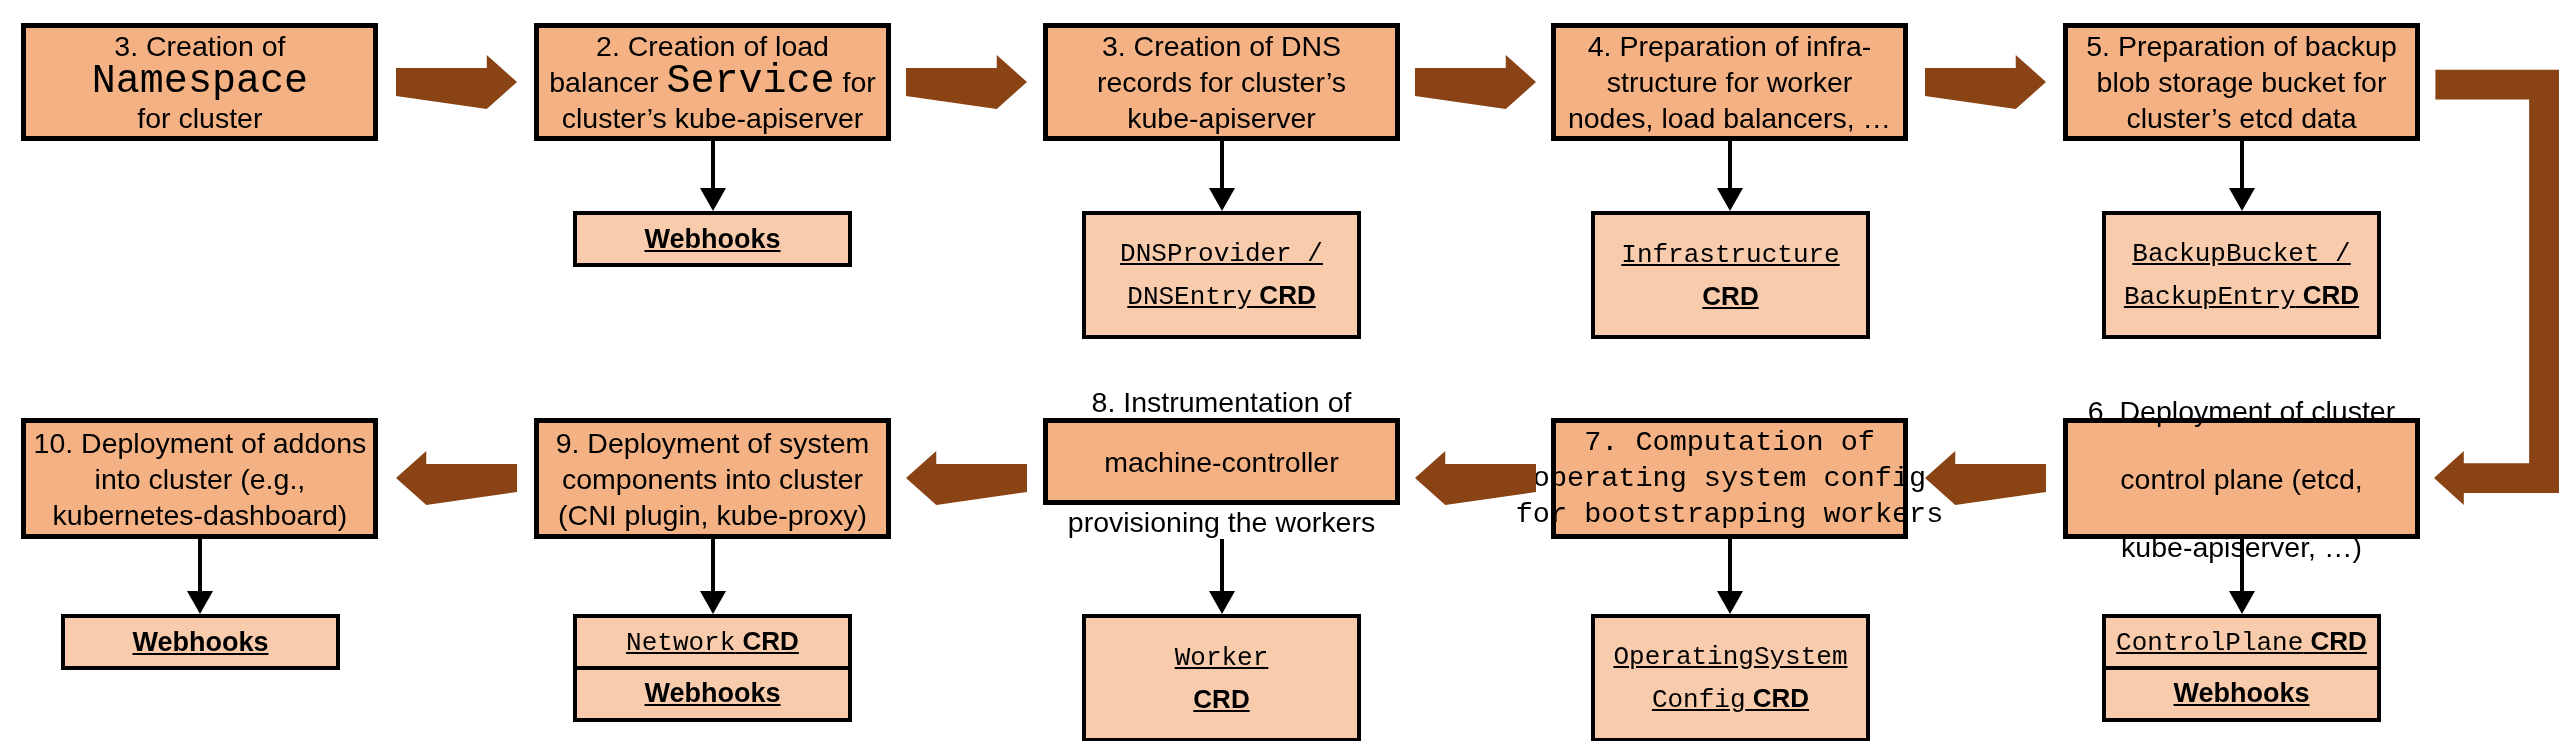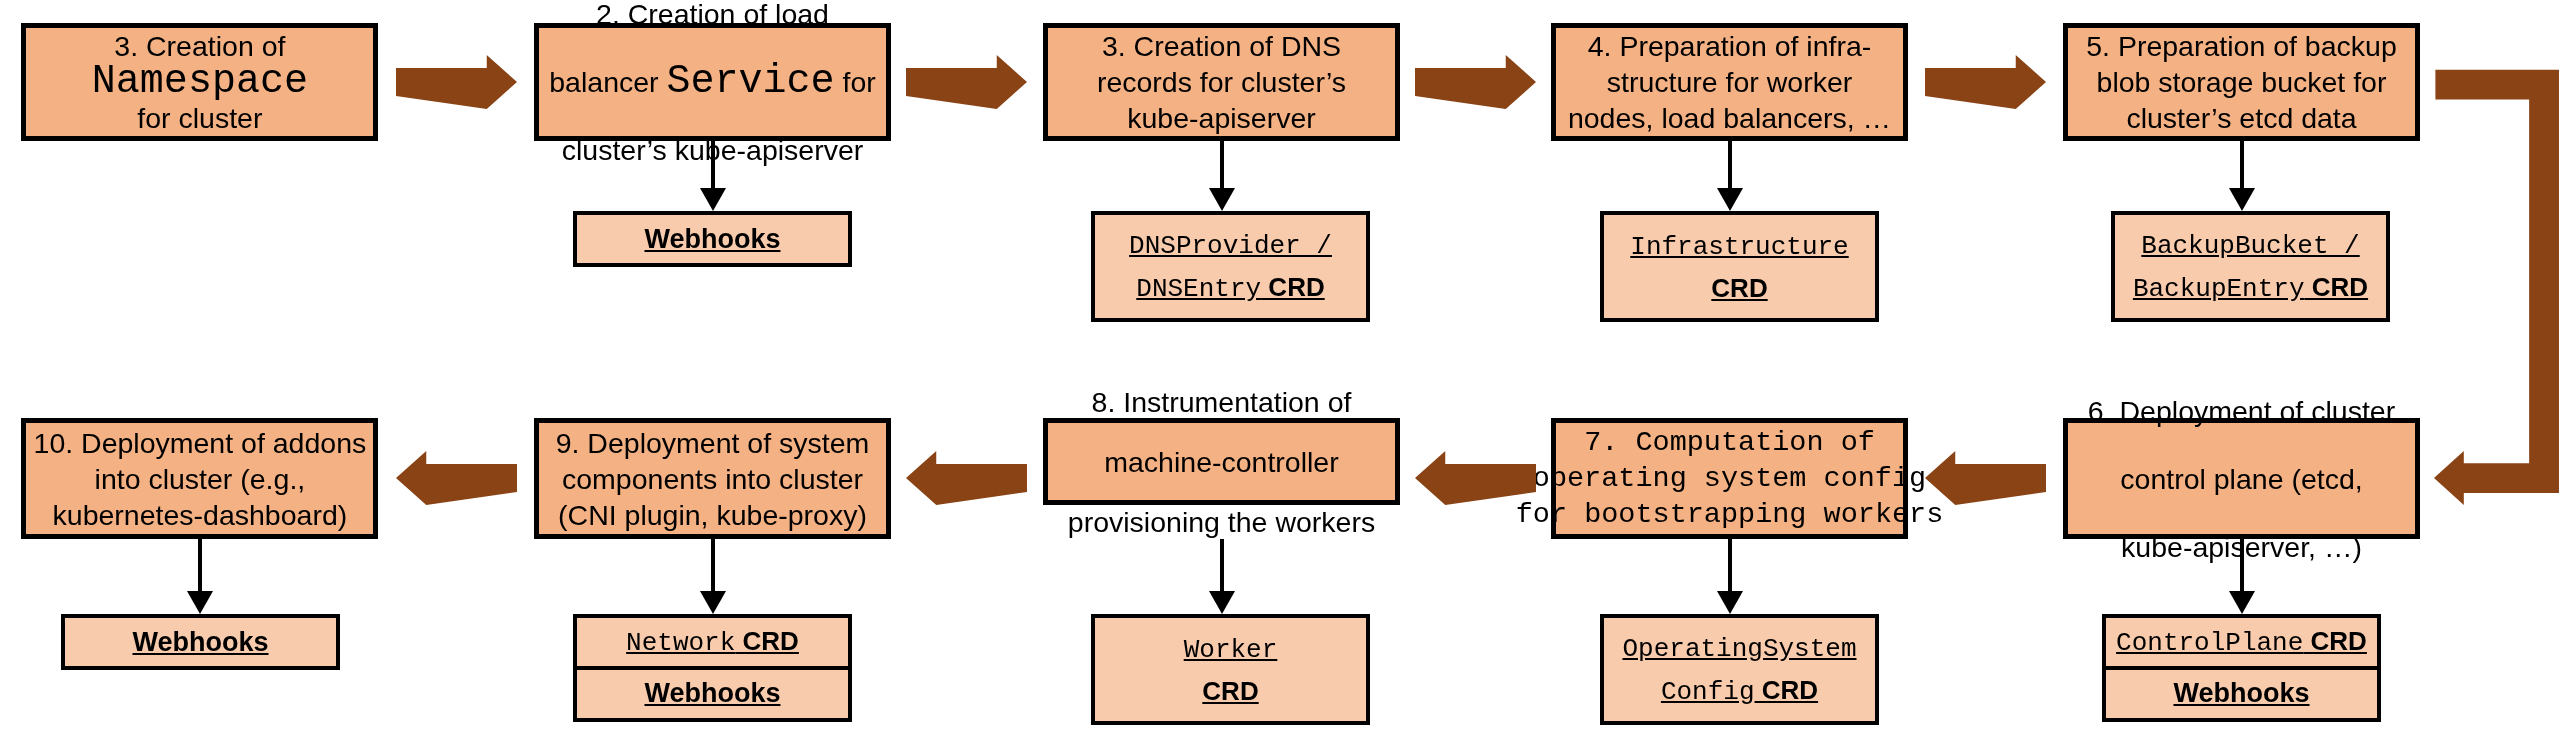--- a/index.html
+++ b/index.html
@@ -32,21 +32,21 @@
   .sub-box{
     box-sizing:border-box;
     width:279px;
     background:var(--sub-fill,#F8CBAD);
     border:4.3px solid var(--border,#000);
     display:flex;flex-direction:column;
     align-items:center;justify-content:center;
     text-align:center;
   }
   .sub-box.kind-short{height:56px;}
-  .sub-box.kind-tall{height:111px;margin-left:9px;}
+  .sub-box.kind-tall{height:128px;}
   .sub-box.kind-cell{height:56px;}
   .sub-box.kind-cell + .sub-box.kind-cell{margin-top:-4.3px;}
   .sub-box .line{white-space:nowrap;font-size:27px;line-height:41px;font-weight:600;}
   .sub-box .seg-m{
     font-family:"Liberation Mono",monospace;
     font-size:26px;font-weight:400;
   }
   .sub-box .seg-b{font-weight:700;font-size:26px;}
   .seg-b{font-weight:700;}
   .block-arrow{
@@ -78,21 +78,21 @@
 
 <div id="canvas">
   <svg id="elbow" width="169" height="463" viewBox="0 0 238 650" aria-hidden="true">
     <polygon id="elbow-shape" points="40,17 214,17 214,613 80,613 80,630 38,592 80,554 80,571 172,571 172,59 40,59" fill="#8A4315"></polygon>
   </svg>
 <div class="main-box" style="left: 21.4px; top: 23px; width: 357px; height: 118px;">
       <div class="line"><span class="seg-p">3. Creation of</span></div>
       <div class="line"><span class="seg-m">Namespace</span></div>
       <div class="line"><span class="seg-p">for cluster</span></div>
     </div>
-    <div class="main-box" style="left: 534px; top: 23px; width: 357px; height: 118px; gap: 32px;">
+    <div class="main-box" style="left: 534px; top: 23px; width: 357px; height: 118px;">
       <div class="line"><span class="seg-p">2. Creation of load</span></div>
       <div class="line"><span class="seg-p">balancer </span><span class="seg-m">Service</span><span class="seg-p"> for</span></div>
       <div class="line"><span class="seg-p">cluster’s kube-apiserver</span></div>
     </div>
     <div class="thin-arrow" style="left: 700px; top: 141px;">
       <div class="stem" style="height: 47px;"></div>
       <div class="head"></div>
     </div>
     <div class="sub-wrap" style="left: 573px; top: 211px;">
       <div class="sub-box kind-short">

